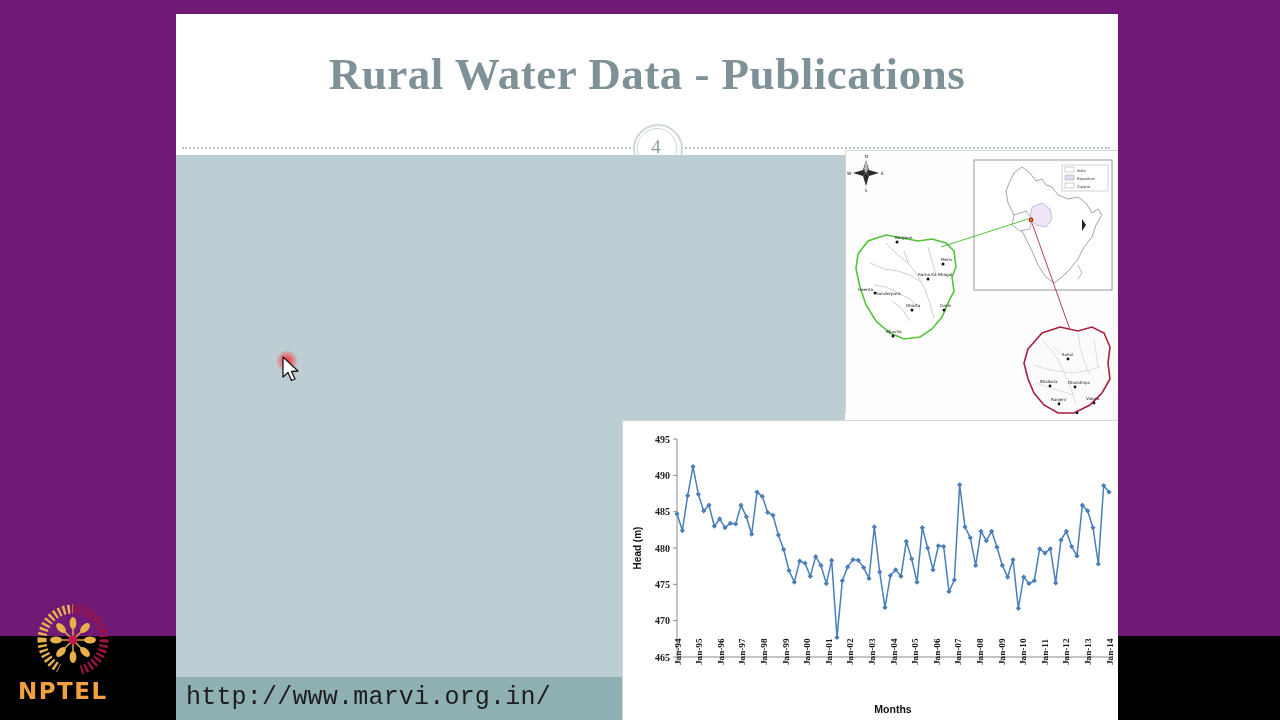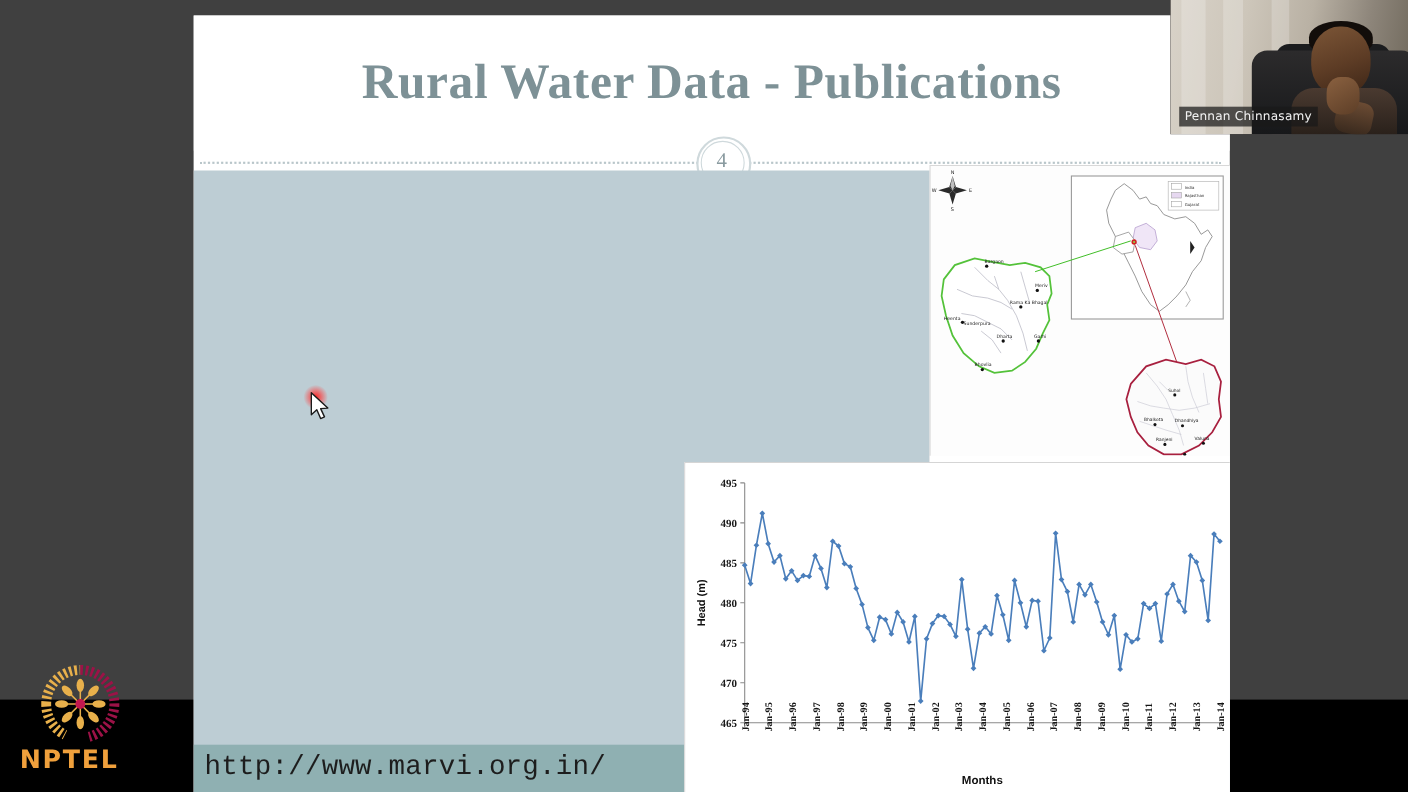--- a/index.html
+++ b/index.html
@@ -1,21 +1,21 @@
 <!DOCTYPE html>
 <html><head>
 <meta charset="utf-8">
 <title>Rural Water Data - Publications</title>
 <style>
   html,body{margin:0;padding:0;background:#000;}
   body{width:1280px;height:720px;overflow:hidden;position:relative;
        font-family:"Liberation Sans",sans-serif;}
 
   
-  #stage{position:absolute;left:0;top:0;width:1280px;height:636px;background:#404040;}
+  #stage{position:absolute;left:0;top:0;width:1280px;height:636px;background:#701a75;}
 
   
   #slide{position:absolute;left:176px;top:14px;width:942px;height:706px;
          background:#ffffff;overflow:hidden;}
 
   #slide-header{position:absolute;left:0;top:0;width:100%;height:123px;background:#fff;}
   #slide-title{position:absolute;left:0;top:34px;width:100%;text-align:center;
         font-family:"Liberation Serif",serif;font-weight:bold;font-size:45px;
         letter-spacing:.5px;color:#7d9196;white-space:nowrap;}
 
@@ -414,34 +414,20 @@
       </svg>
     </div>
 
   </div>
 
   <div id="laser"></div>
   <svg id="cursor" viewBox="0 0 18 26">
     <polygon points="1,1 1,21 6,16.5 9.5,24.5 13,23 9.5,15.5 16,15" fill="#ffffff" stroke="#1a1a1a" stroke-width="1.3" stroke-linejoin="round"></polygon>
   </svg>
 
-  <div id="webcam">
-    <div class="wc-wall"></div>
-    <div class="wc-curtain" style="left:10px;width:22px;"></div>
-    <div class="wc-curtain" style="left:48px;width:18px;"></div>
-    <div class="wc-curtain" style="left:92px;width:16px;"></div>
-    <div class="wc-chair-b"></div>
-    <div class="wc-chair"></div>
-    <div class="wc-hair"></div>
-    <div class="wc-head"></div>
-    <div class="wc-body"></div>
-    <div class="wc-arm"></div>
-    <div class="wc-hand"></div>
-    <div id="speaker-name">Pennan Chinnasamy</div>
-  </div>
 
   <div id="nptel">
     <svg width="110" height="78" viewBox="0 0 110 78">
       <g transform="translate(55,40)">
         <path d="M -31 0 A 31 31 0 0 1 0 -31" fill="none" stroke="#e8b04b" stroke-width="9" stroke-dasharray="2.4 2.4"></path>
         <path d="M 0 -31 A 31 31 0 0 1 31 0" fill="none" stroke="#9c1247" stroke-width="9" stroke-dasharray="2.4 2.4"></path>
         <path d="M 31 0 A 31 31 0 0 1 8 29.9" fill="none" stroke="#9c1247" stroke-width="9" stroke-dasharray="2.4 2.4"></path>
         <path d="M -31 0 A 31 31 0 0 0 -14 28" fill="none" stroke="#e8b04b" stroke-width="9" stroke-dasharray="2.4 2.4"></path>
         <g stroke="#e8b04b" stroke-width="1.4" fill="none">
           <line x1="0" y1="0" x2="0" y2="-20"></line>

